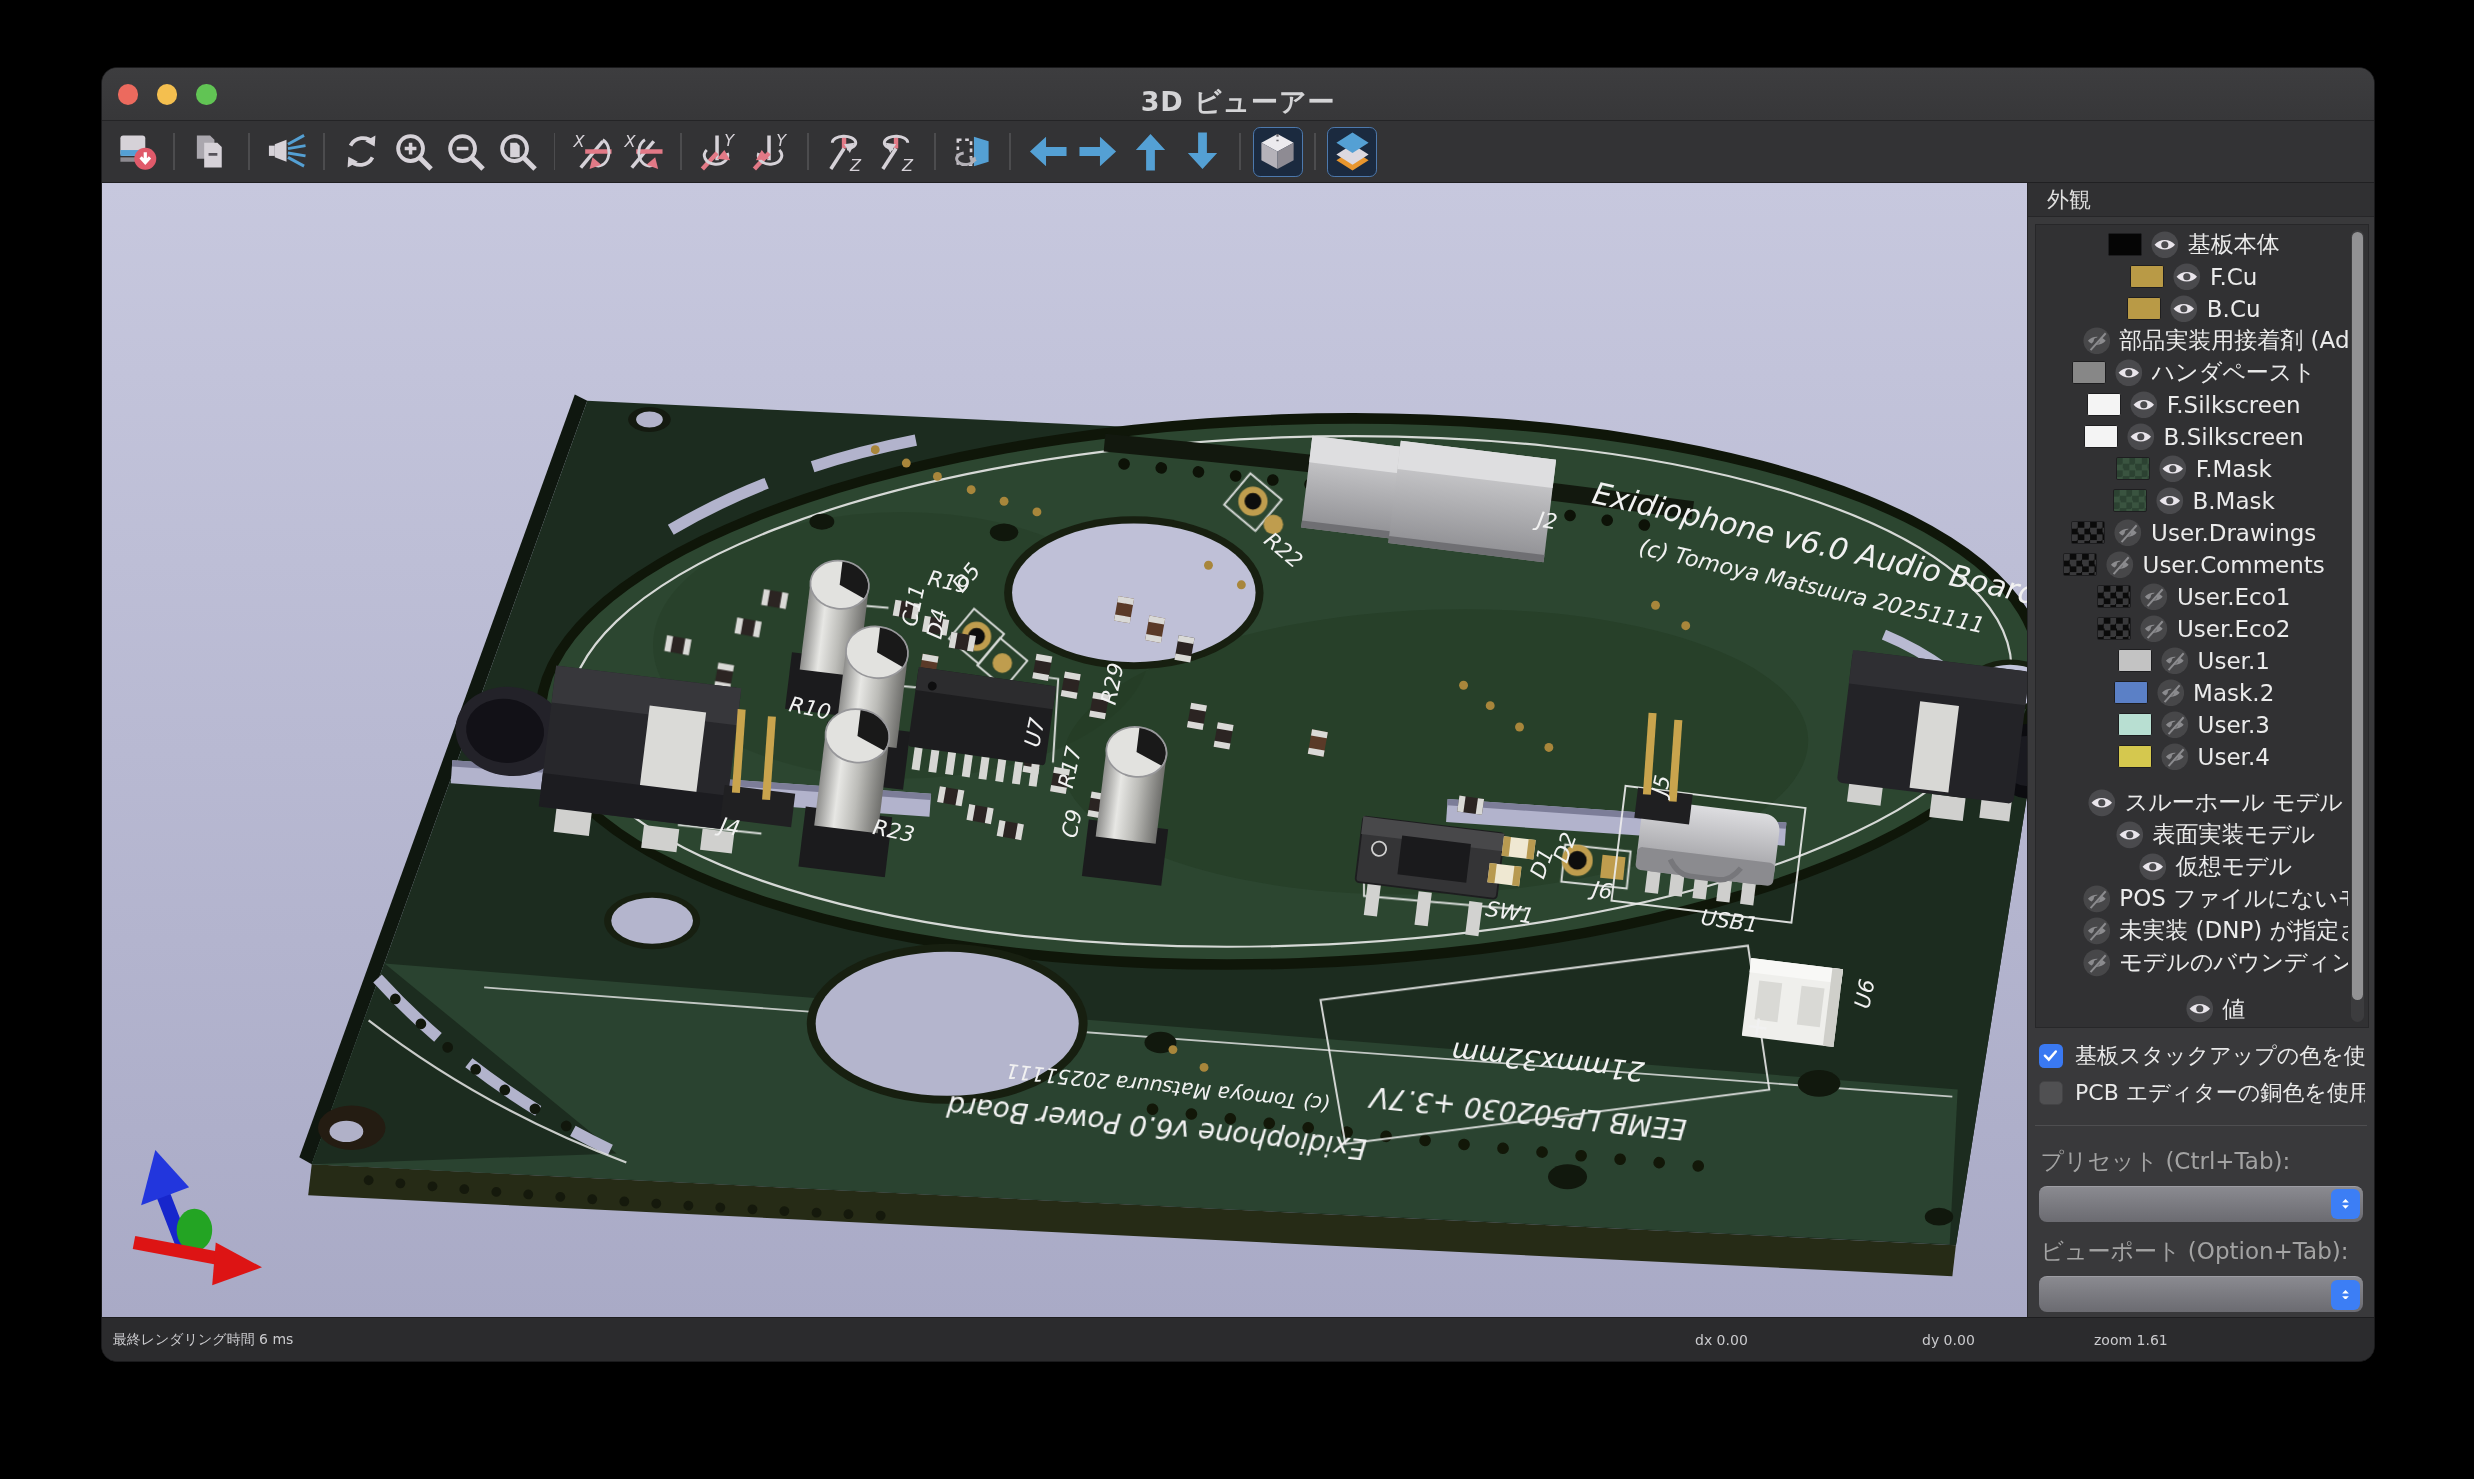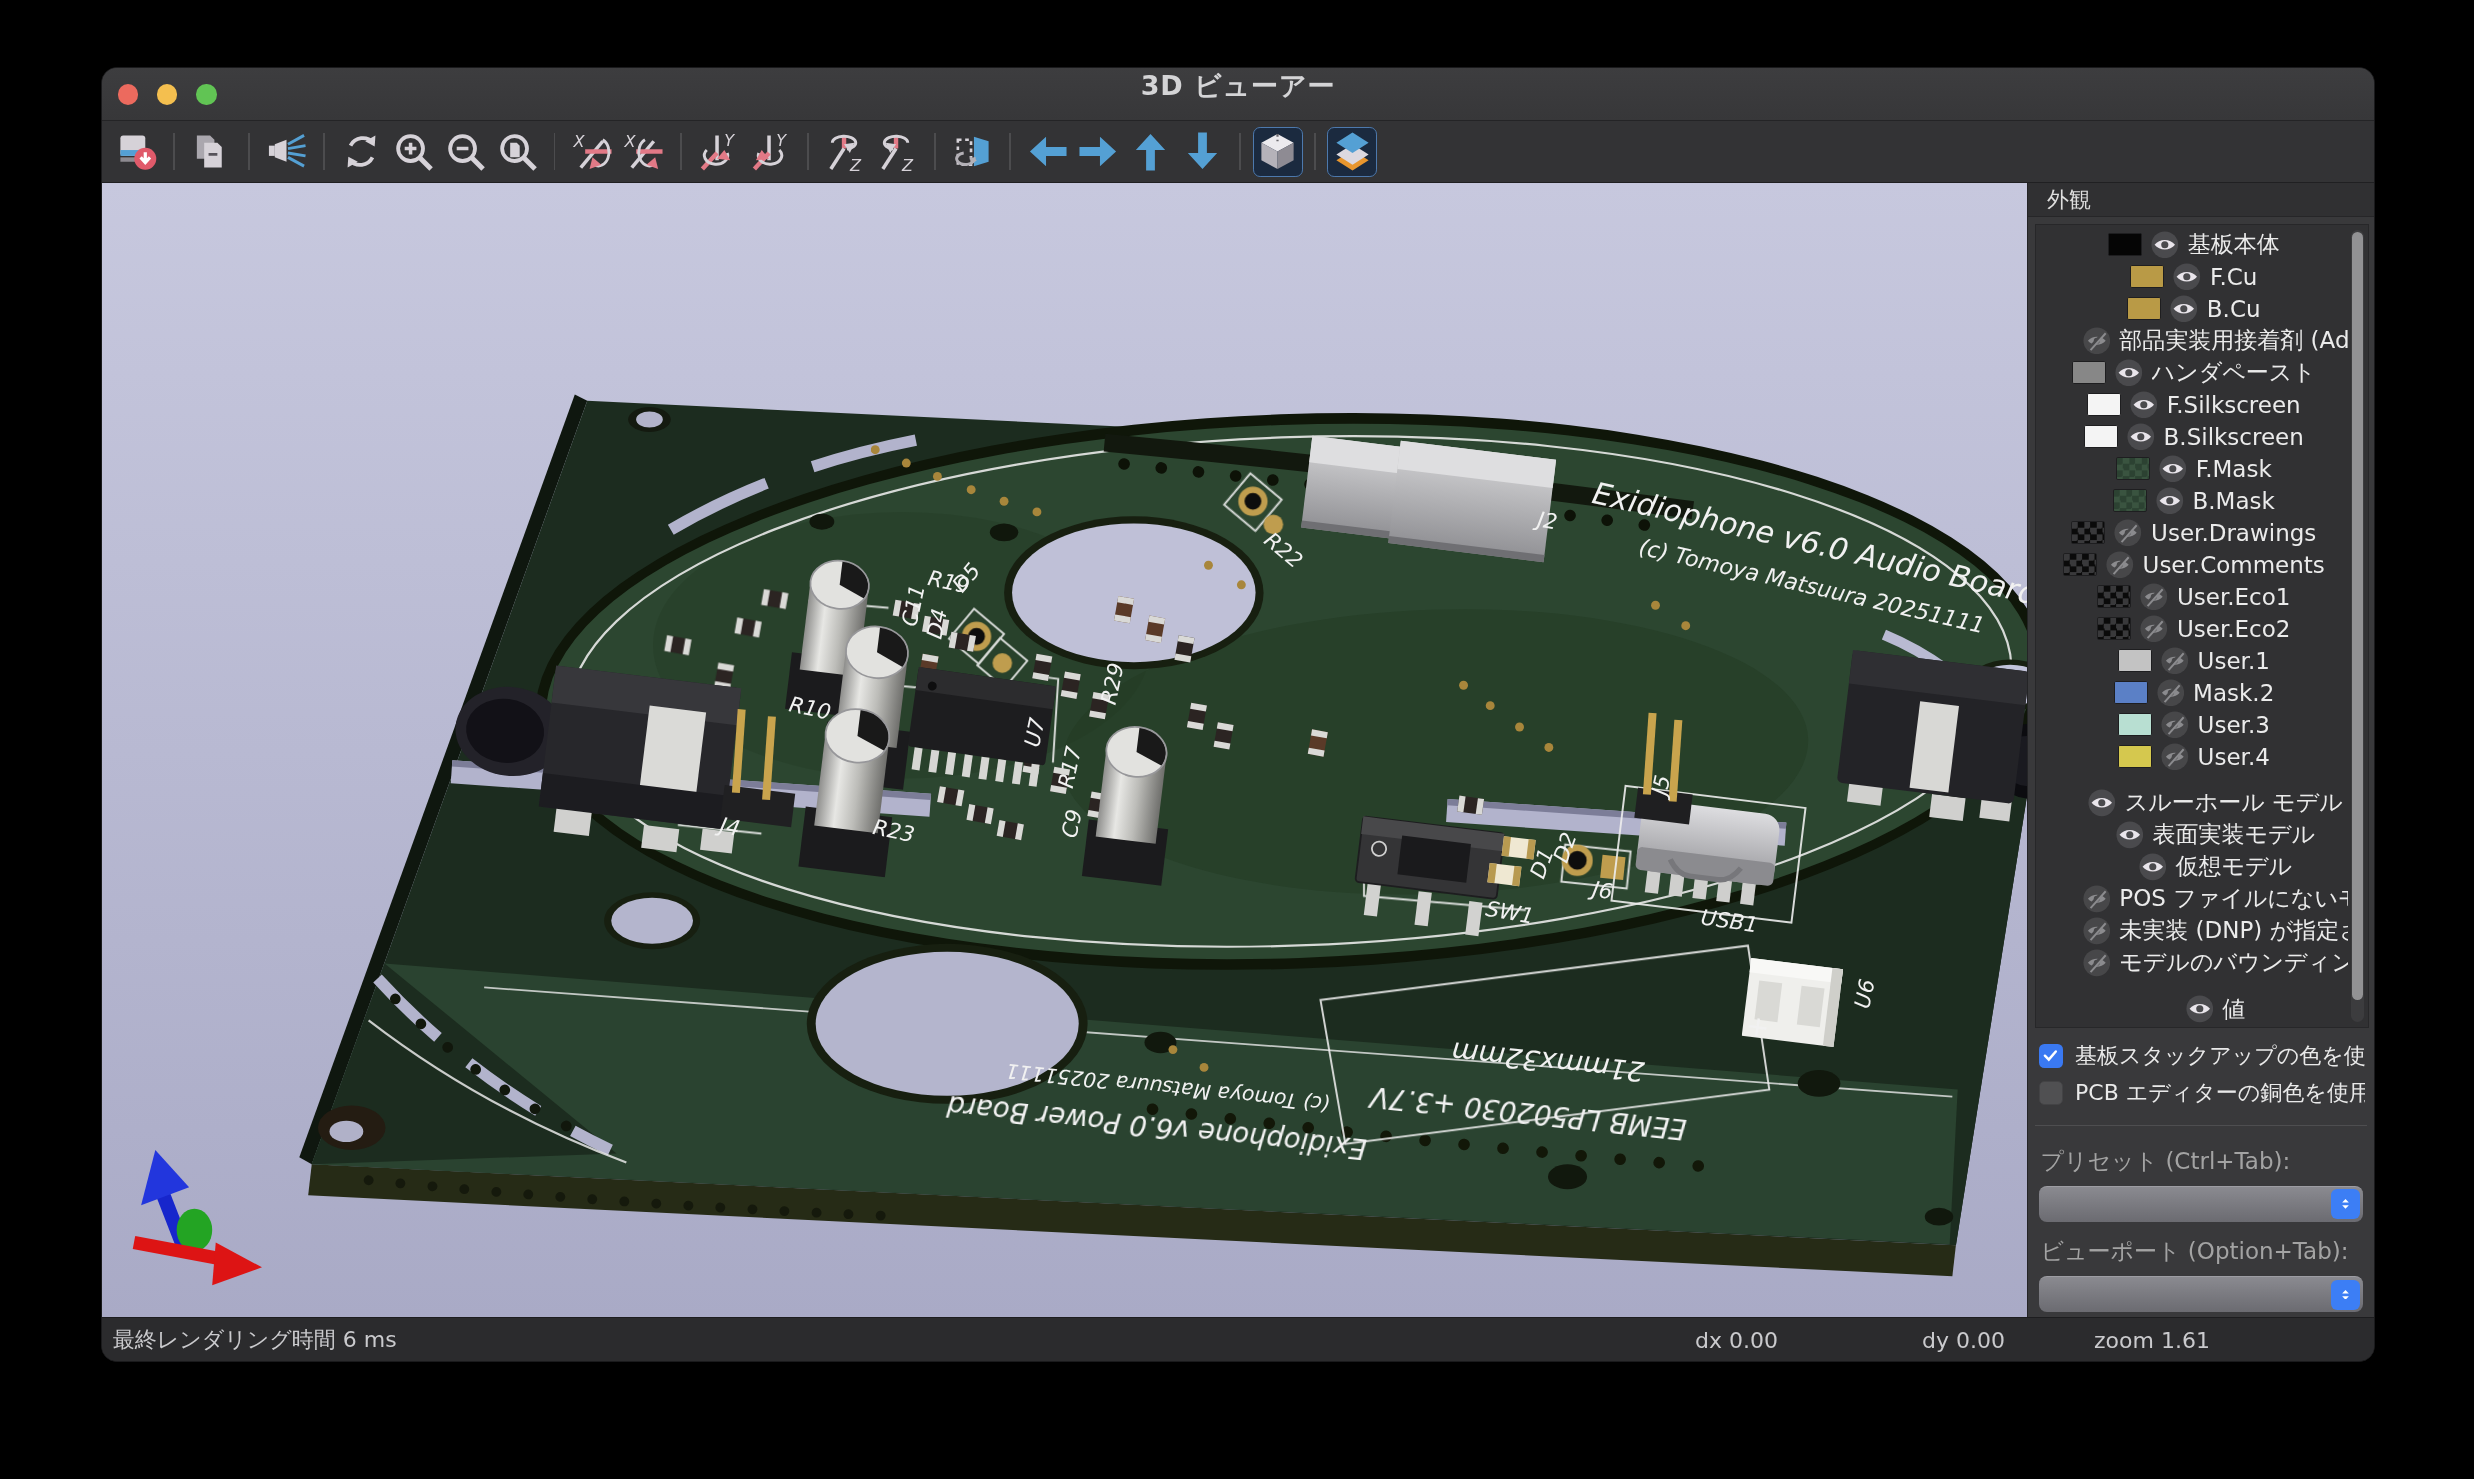--- a/index.html
+++ b/index.html
@@ -1,20 +1,20 @@
 <!DOCTYPE html>
 <html style="font-size:14.2px"><head>
 <meta charset="utf-8">
 <style>
   html,body{margin:0;padding:0;background:#000;}
   *{box-sizing:border-box;}
   #stage{position:relative;width:2475px;height:1479px;background:#000;font-family:"DejaVu Sans",sans-serif;overflow:hidden;}
   .window{position:absolute;left:101px;top:67px;width:2274px;height:1295px;background:#323234;border-radius:16px;overflow:hidden;border:0.9px solid #1a1a1c;box-shadow:0 36px 107px rgba(0,0,0,.85);display:flex;flex-direction:column;}
   
-  .titlebar{height:53px;flex:0 0 53px;background:linear-gradient(#3d3d3f,#373739);border-bottom:0.9px solid #242426;position:relative;display:flex;align-items:flex-start;justify-content:center;}
+  .titlebar{height:53px;flex:0 0 53px;background:linear-gradient(#3d3d3f,#373739);border-bottom:0.9px solid #242426;position:relative;display:flex;align-items:flex-end;justify-content:center;}
   .traffic{position:absolute;left:16px;top:0;height:53px;display:flex;align-items:center;gap:18.7px;}
   .tl{width:20.4px;height:20.4px;border-radius:50%;}
   .tl.red{background:#ec6a5e;}.tl.yellow{background:#f4bf4f;}.tl.green{background:#61c454;}
   .title{font-size:27px;font-weight:600;color:#d4d4d6;letter-spacing:0.9px;}
   
   .toolbar{height:62px;flex:0 0 62px;background:#333335;border-bottom:0.9px solid #202022;display:flex;align-items:center;padding-left:9px;}
   .tbtn{width:50px;height:50px;border:none;background:transparent;border-radius:7.1px;display:flex;align-items:center;justify-content:center;padding:0;margin:0 0.9px;}
   .tbtn svg{width:41px;height:41px;}
   .tbtn.active{background:#1b2a3f;border:1.8px solid #4d79ad;}
   .tsep{width:1.8px;height:37px;background:#4c4c4e;margin:0 10.7px;flex:0 0 1.8px;}
@@ -40,21 +40,21 @@
   .box{width:24px;height:24px;border-radius:5.3px;flex:0 0 24px;display:flex;align-items:center;justify-content:center;}
   .box.on{background:#3a79f2;}
   .box.off{background:#505052;border:0.9px solid #434345;}
   .chklabel{font-size:22px;color:#e9e9e9;white-space:nowrap;overflow:hidden;}
   .sb-sep{height:0.9px;background:#4e4e50;margin:14.2px 7.1px 5.3px 7.1px;}
   .sel-label{font-size:23px;color:#a3a3a3;margin:14.2px 0 9px 12.4px;white-space:nowrap;}
   .select{position:relative;height:36px;margin:0 10.7px;border-radius:8px;background:linear-gradient(#8a8a90,#6b6b71);border-top:0.9px solid #9d9da3;}
   .stepper{position:absolute;right:3.6px;top:2.7px;width:29px;height:30px;border-radius:6.2px;background:#3c7ef5;display:flex;flex-direction:column;align-items:center;justify-content:center;gap:2.7px;}
   .stepper svg{width:17px;height:9.8px;display:block;}
   
-  .statusbar{height:44px;flex:0 0 44px;background:#2b2b2d;border-top:0.9px solid #1d1d1f;position:relative;display:flex;align-items:center;color:#cacacd;font-size:22px;}
+  .statusbar{height:44px;flex:0 0 44px;background:#2b2b2d;border-top:0.9px solid #1d1d1f;position:relative;display:flex;align-items:center;color:#cacacd;font-size:14px;}
   .st-left{padding-left:10.7px;white-space:nowrap;}
   .st-field{position:absolute;top:0;height:44px;display:flex;align-items:center;white-space:nowrap;text-align:right;}
   .silk{font-style:italic;fill:#f1f1f1;font-family:"DejaVu Sans",sans-serif;}
 </style>
 </head>
 <body>
 
 <div id="stage">
   <div class="window">
 

